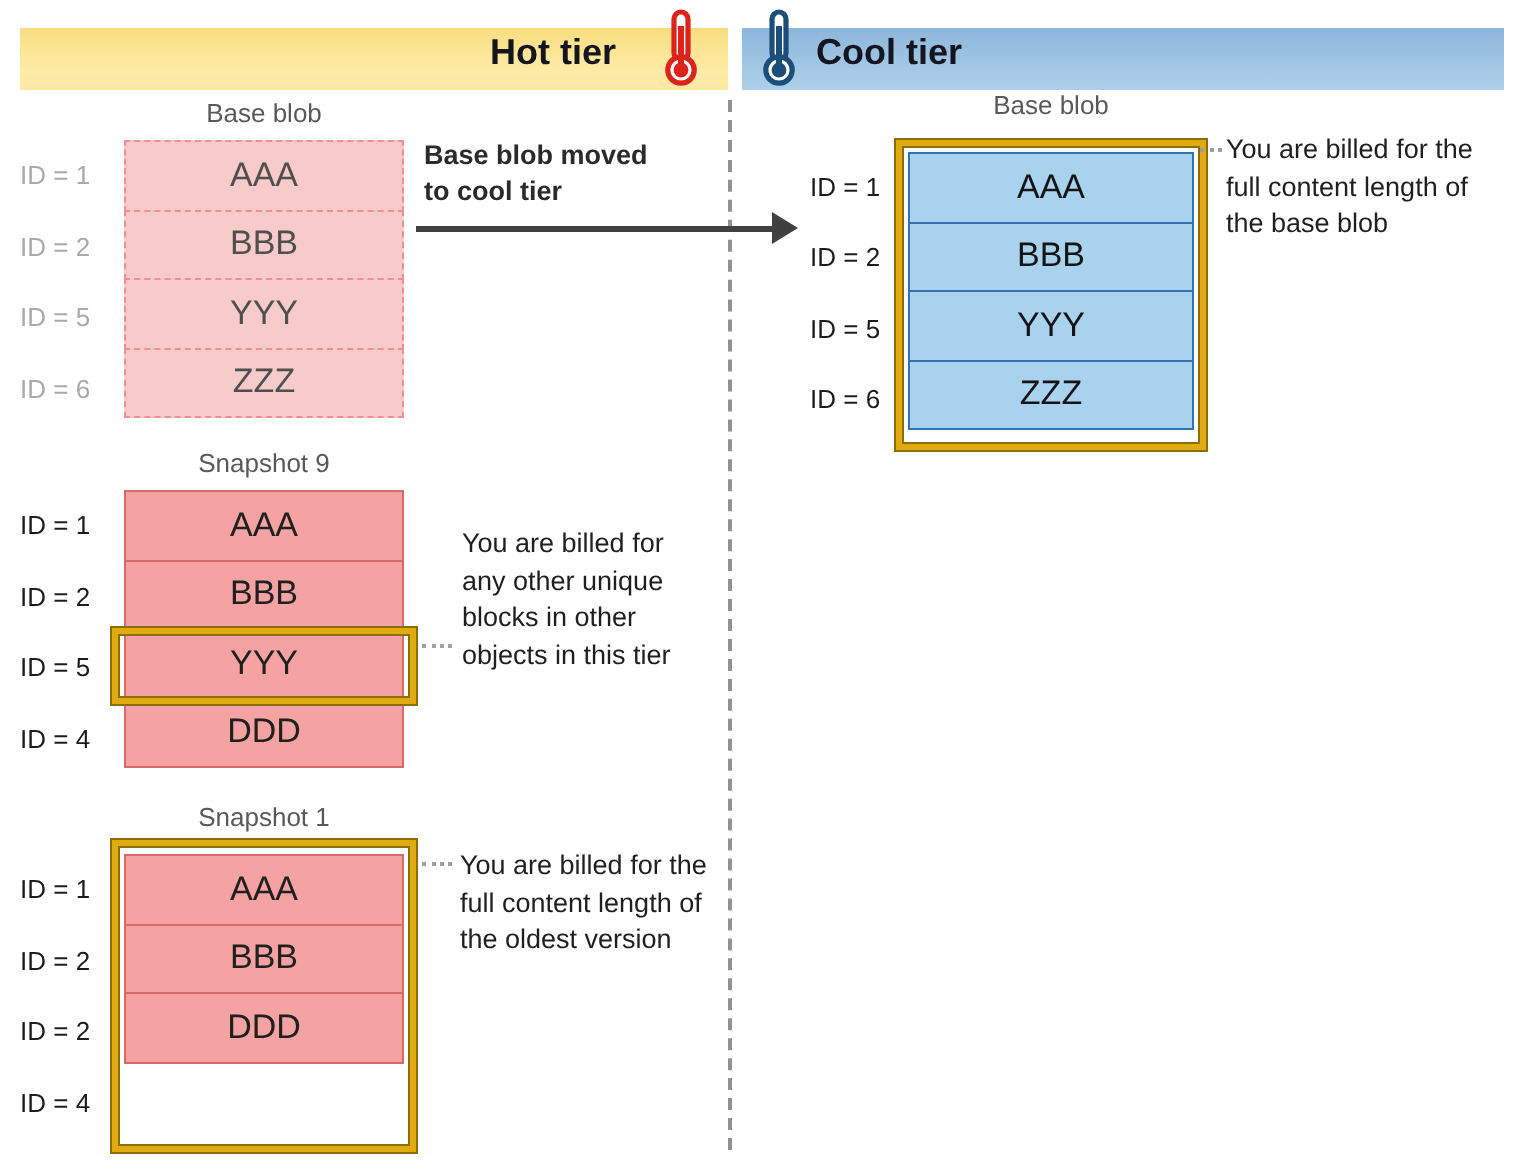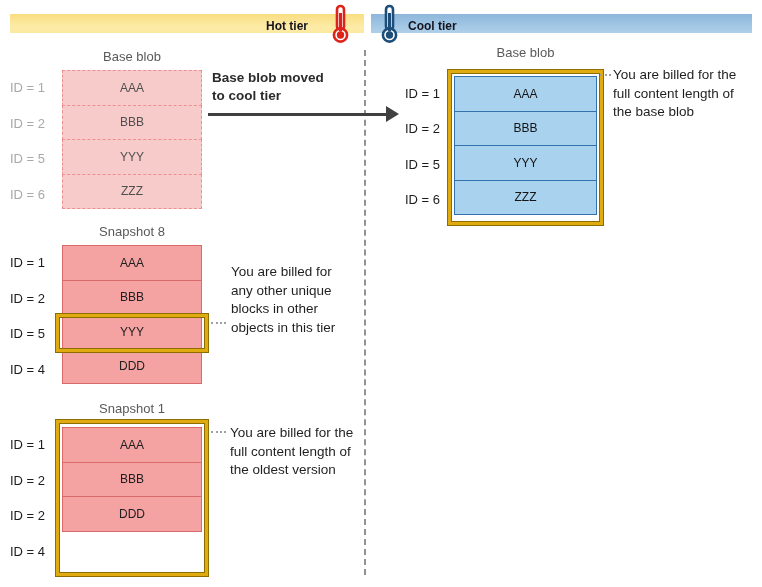--- a/index.html
+++ b/index.html
@@ -3,22 +3,22 @@
 <meta charset="utf-8">
 <style>
   html,body { margin:0; padding:0; background:#ffffff; }
   #canvas {
     position:relative; width:762px; height:587px; background:#ffffff;
     font-family:"Liberation Sans", sans-serif; overflow:hidden;
   }
 
   
   .bar {
-    position:absolute; top:14px; height:19px; line-height:25px;
-    font-size:12px; font-weight:bold; color:#15151f; box-sizing:border-box;
+    position:absolute; top:14px; height:31px; line-height:25px;
+    font-size:18px; font-weight:bold; color:#15151f; box-sizing:border-box;
   }
   #hot-bar {
     left:10px; width:354px; text-align:right; padding-right:56px;
     background:linear-gradient(180deg,#f9dd80 0%,#fdeca8 70%,#fce9a0 100%);
   }
   #cool-bar {
     left:371px; width:381px; text-align:left; padding-left:37px;
     background:linear-gradient(180deg,#8cb6da 0%,#a5c9e6 70%,#aecfe9 100%);
   }
   .therm { position:absolute; top:4px; width:17px; height:40px; }
@@ -32,21 +32,21 @@
   
   .tbl-title {
     position:absolute; text-align:center; font-size:13px; color:#595959;
     white-space:nowrap;
   }
 
   
   .tbl { position:absolute; }
   .row {
     height:35.5px; box-sizing:border-box; display:flex; align-items:center;
-    justify-content:center; font-size:12px;
+    justify-content:center; font-size:17px;
   }
   .tbl .row + .row { margin-top:-1px;text-align:right; }
   .row.faded { background:#f8cbcb; border:1px dashed #ee8f8f; color:#4f4f4f; }
   .row.hotsolid { background:#f4a2a2; border:1px solid #d96a6a; color:#202020; }
   .row.coolsolid { background:#a9d2ef; border:1px solid #3372ad; color:#141414; }
 
   
   .idlab {
     position:absolute; height:18px; line-height:18px; font-size:13px;
     color:#1c1c1c; white-space:nowrap;
@@ -115,21 +115,21 @@
   <div class="idlab gray" style="left:10px; top:150px;">ID = 5</div>
   <div class="idlab gray" style="left:10px; top:186px;">ID = 6</div>
 
   <div class="note bold" style="left:212px; top:69px; width:150px;">
     <div>Base blob moved</div>
     <div>to cool tier</div>
   </div>
   <div id="arrow-line"></div>
   <div id="arrow-head"></div>
 
-  <div class="tbl-title" style="left:62px; top:224px; width:140px;">Snapshot 8</div>
+  <div class="tbl-title" style="left:62px; top:224px; width:140px;">Snapshot 9</div>
   <div class="tbl" style="left:62px; top:245px; width:140px;">
     <div class="row hotsolid">AAA</div>
     <div class="row hotsolid">BBB</div>
     <div class="row hotsolid">YYY</div>
     <div class="row hotsolid">DDD</div>
   </div>
   <div class="idlab" style="left:10px; top:254px;">ID = 1</div>
   <div class="idlab" style="left:10px; top:290px;">ID = 2</div>
   <div class="idlab" style="left:10px; top:325px;">ID = 5</div>
   <div class="idlab" style="left:10px; top:361px;">ID = 4</div>

